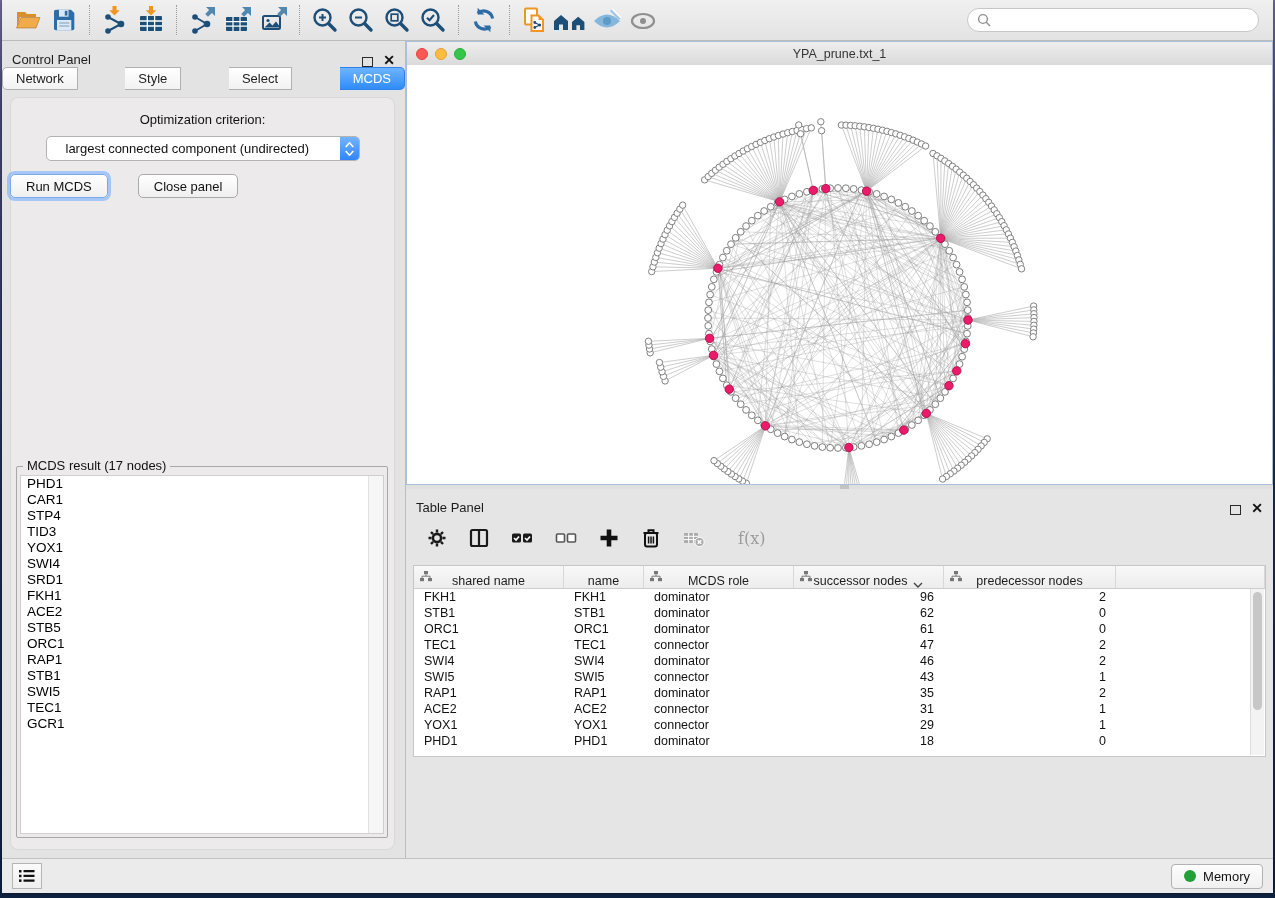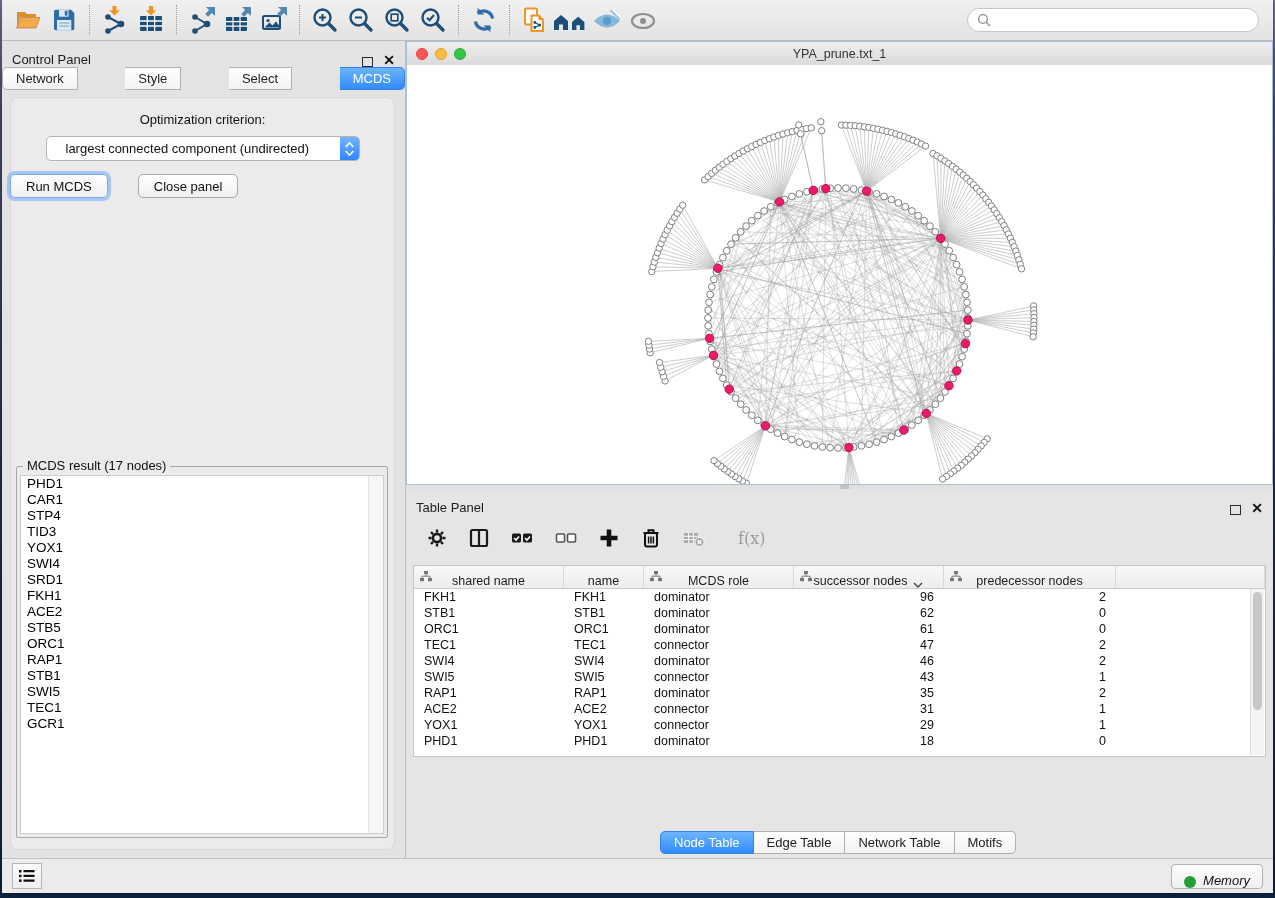--- a/index.html
+++ b/index.html
@@ -66,21 +66,21 @@
   .td{font-size:12.5px;line-height:16px;color:#111;padding:0 10px;white-space:nowrap;overflow:hidden;}
   .td.num{text-align:right;}
   .tbl-scroll{position:absolute;right:1px;top:23px;bottom:1px;width:13px;background:#f3f3f3;border-left:1px solid #ddd;}
   .tbl-scroll .thumb{position:absolute;left:2px;right:2px;top:3px;height:118px;background:#c7c7c7;border-radius:6px;}
   .tp-tabs{position:absolute;left:254px;bottom:4px;}
   .tp-tabs button{height:23px;}
 
   
   .statusbar{position:absolute;left:0;right:0;bottom:0;height:35px;background:#ebebeb;border-top:1px solid #c2c2c2;display:flex;align-items:center;padding:0 10px;box-sizing:border-box;}
   .sb-btn{width:30px;height:26px;background:linear-gradient(#fbfbfb,#efefef);border:1px solid #b5b5b5;display:flex;align-items:center;justify-content:center;cursor:pointer;}
-  .mem-btn{margin-left:auto;height:25px;background:linear-gradient(#fdfdfd,#f0f0f0);border:1px solid #b2b2b2;border-radius:4px;display:flex;align-items:flex-end;gap:7px;padding:0 12px;font-size:13px;color:#111;cursor:pointer;font-style:italic;}
+  .mem-btn{margin-left:auto;height:25px;background:linear-gradient(#fdfdfd,#f0f0f0);border:1px solid #b2b2b2;border-radius:4px;display:flex;align-items:center;gap:7px;padding:0 12px;font-size:13px;color:#111;cursor:pointer;}
   .mem-dot{width:12px;height:12px;border-radius:50%;}
 </style>
 </head>
 <body>
 
 <div class="app">
 <div class="window">
 
   <div class="toolbar">
     <button class="tbtn" title="">
@@ -1173,26 +1173,20 @@
                   <div class="td">dominator</div>
                   <div class="td num">18</div>
                   <div class="td num">0</div>
                   <div class="td"></div>
                 </div>
               </div>
           <div class="tbl-scroll">
                 <div class="thumb"></div>
               </div>
         </div>
-        <div class="seg tp-tabs" id="tp-tabs">
-              <button class="active">Node Table</button>
-              <button>Edge Table</button>
-              <button>Network Table</button>
-              <button>Motifs</button>
-            </div>
       </div>
     </div>
   </div>
 
   <div class="statusbar">
     <button class="sb-btn">
       <svg width="16" height="14" viewBox="0 0 16 14">
         <g fill="#111">
               <rect x="0" y="1" width="2.5" height="2.5"></rect>
               <rect x="0" y="5.7" width="2.5" height="2.5"></rect>

